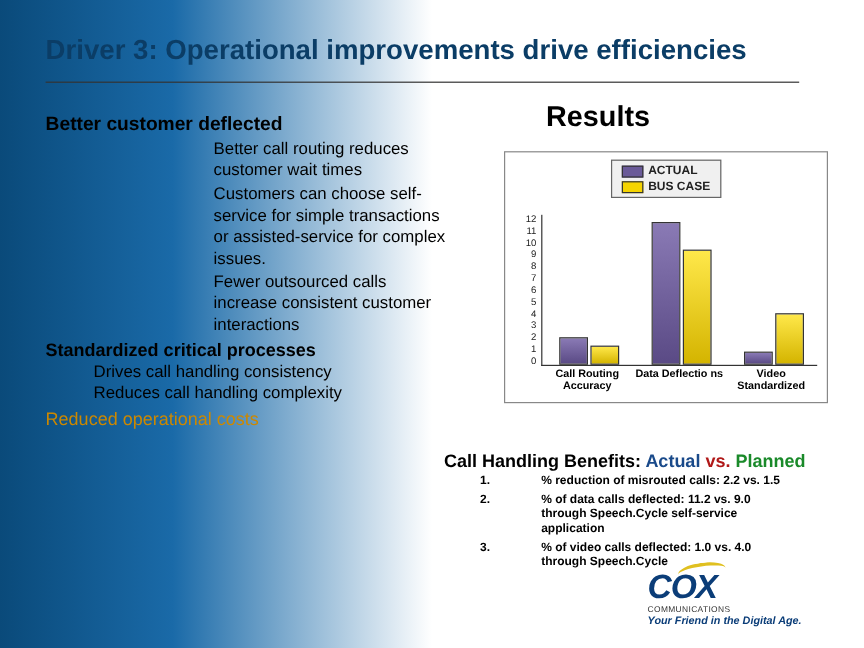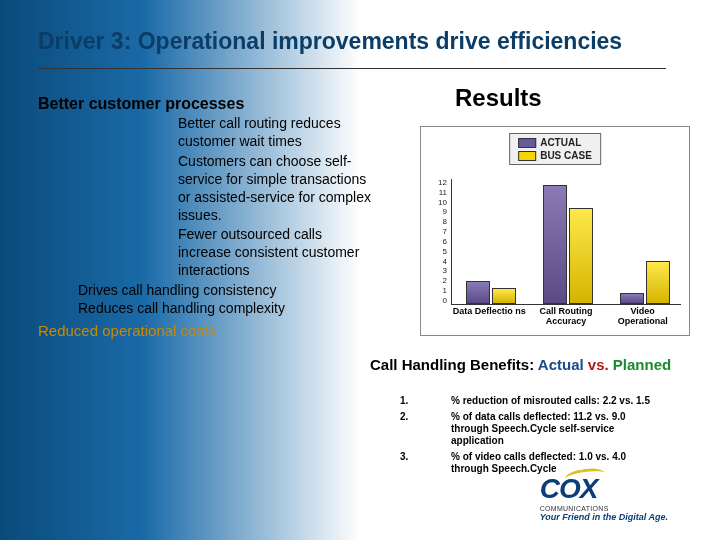--- a/index.html
+++ b/index.html
@@ -145,21 +145,21 @@
     bottom: 2px;
     height: 26px;
     font-size: 9px;
     font-weight: bold;
     color: #000;
     display: flex;
   }
   .xlabel { flex: 1; text-align: center; line-height: 1.1; }
   .chart-title {
     position: absolute;
-    top: 356px;
+    top: 376px;
     left: 370px;
     font-size: 15px;
     font-weight: bold;
   }
   .ct-black { color: #000; }
   .ct-blue { color: #1a4a8a; }
   .ct-red { color: #b01818; }
   .ct-green { color: #1a8a2a; }
   .notes {
     position: absolute;
@@ -212,24 +212,25 @@
 </style>
 </head>
 <body>
 
 <div class="slide">
 
   <div class="title">Driver 3: Operational improvements drive efficiencies</div>
   <div class="title-underline"></div>
 
   <div class="left-col">
-    <div class="h1-left">Better customer processes</div>
+    <div class="h1-left">Better customer deflected</div>
     <div class="body-block">Better call routing reduces customer wait times</div>
     <div class="body-block">Customers can choose self-service for simple transactions or assisted-service for complex issues.</div>
     <div class="body-block">Fewer outsourced calls increase consistent customer interactions</div>
+    <div class="h2-left">Standardized critical processes</div>
     <div class="sub2">Drives call handling consistency</div>
     <div class="sub2">Reduces call handling complexity</div>
     <div class="h3-left">Reduced operational costs</div>
   </div>
 
   <div class="results-title">Results</div>
 
   <div class="chart-box">
     <div class="legend">
       <div class="legend-row">
@@ -264,23 +265,23 @@
         <div class="bar-group" style="left: 86px;">
           <div class="bar actual" style="height: 119.467px;"></div>
           <div class="bar plan" style="height: 96px;"></div>
         </div>
         <div class="bar-group" style="left: 163.333px;">
           <div class="bar actual" style="height: 10.6667px;"></div>
           <div class="bar plan" style="height: 42.6667px;"></div>
         </div>
       </div>
     <div class="xlabels" id="xlabels">
+        <div class="xlabel">Call Routing Accuracy</div>
         <div class="xlabel">Data Deflectio ns</div>
-        <div class="xlabel">Call Routing Accuracy</div>
-        <div class="xlabel">Video Operational</div>
+        <div class="xlabel">Video Standardized</div>
       </div>
   </div>
 
   <div class="chart-title">
     <span class="ct-black">Call Handling Benefits:</span>
     <span class="ct-blue">Actual</span>
     <span class="ct-red">vs.</span>
     <span class="ct-green">Planned</span>
   </div>
 

